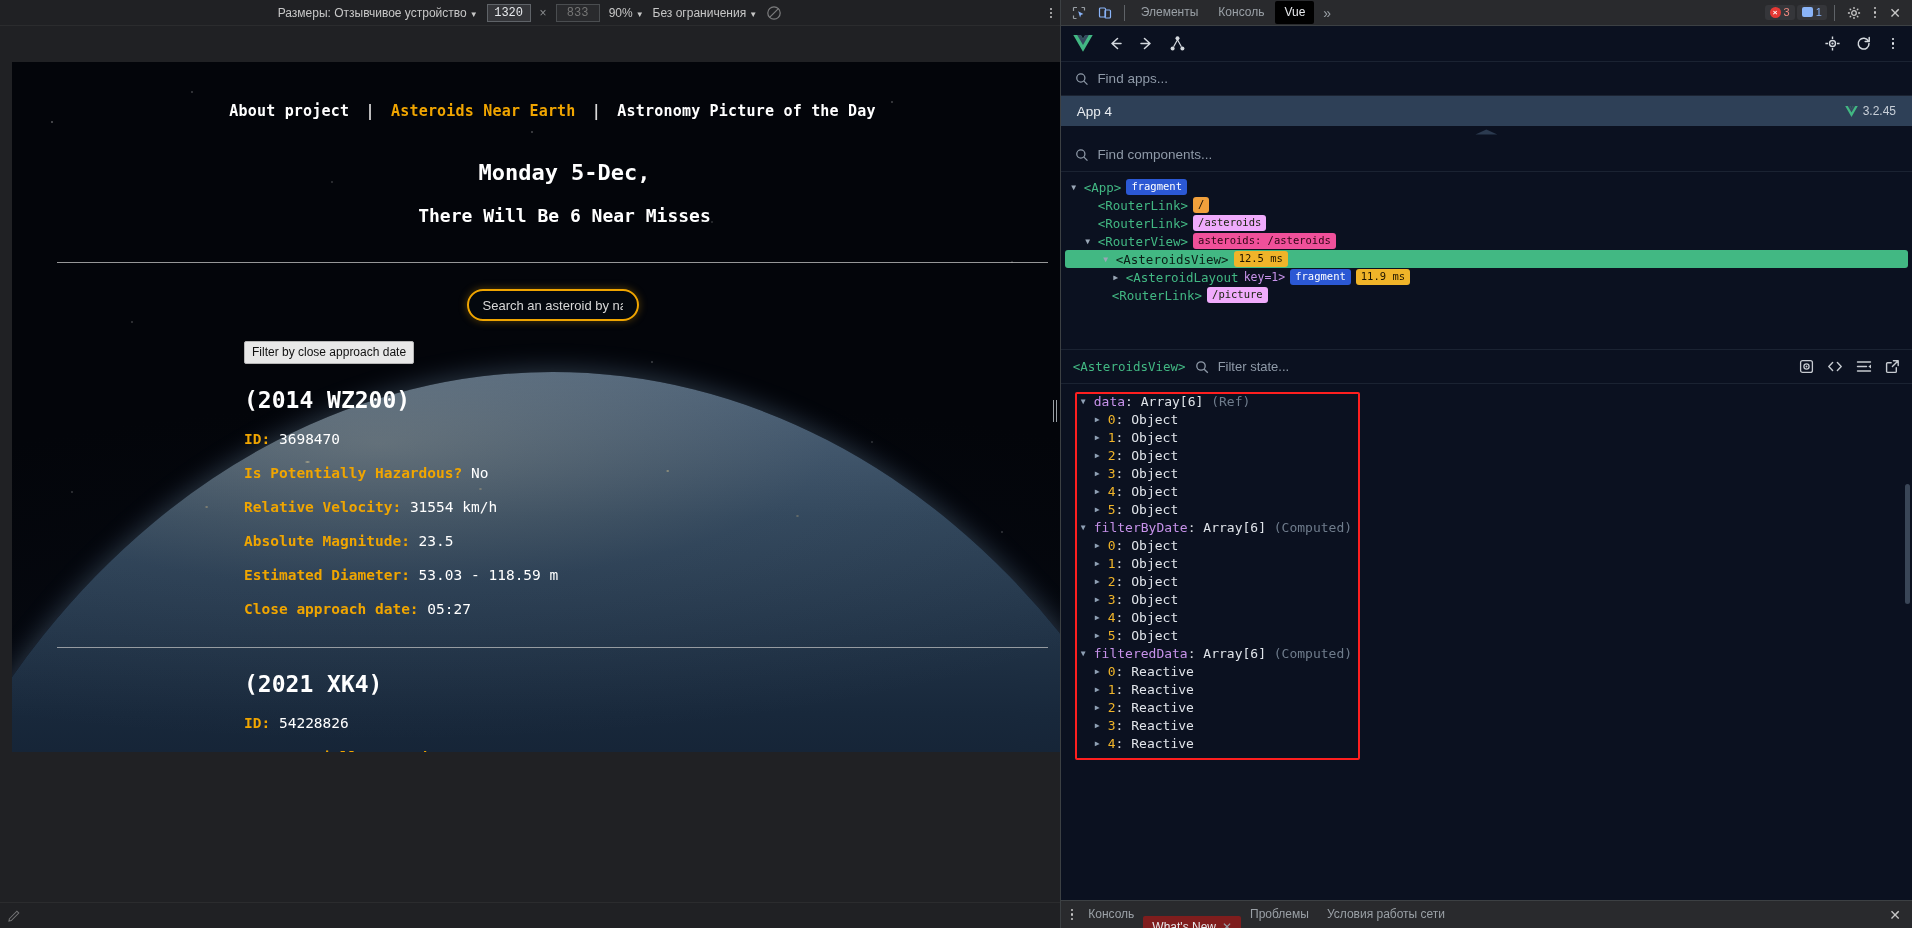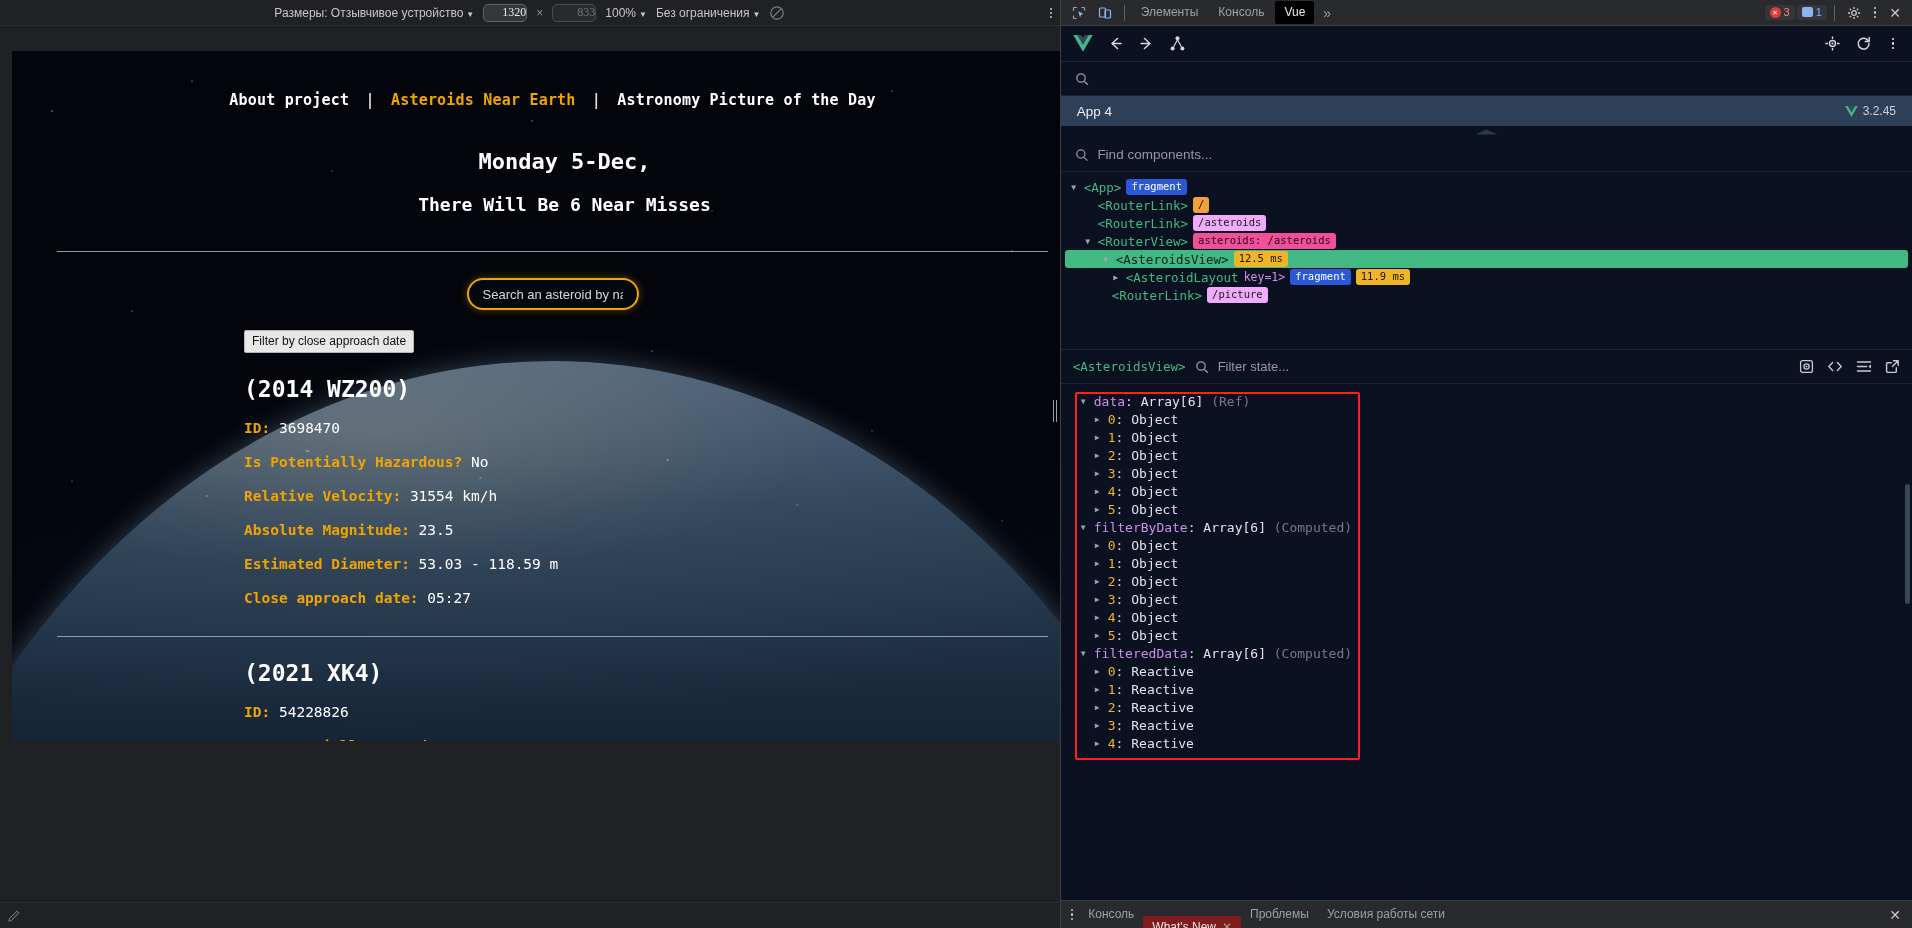--- a/index.html
+++ b/index.html
@@ -12,32 +12,32 @@
   #right-pane { width: 895px; height: 928px; background: #202124; display: flex; flex-direction: column; border-left: 1px solid #3c4043; }
 
   
   .device-toolbar { height: 26px; background: #202124; display: flex; align-items: center;
     position: relative; flex: 0 0 26px; border-bottom: 1px solid #2b2c2e; }
   .dt-center { position: absolute; left: 0; right: 0; display: flex; align-items: center;
     justify-content: center; gap: 9px; }
   .dt-label { color: #c7c7c7; font-size: 12px; white-space: nowrap; }
   .dt-caret { color: #c7c7c7; font-size: 8px; margin-left: 3px; }
   .dt-input { width: 44px; height: 18px; background: #35363a; border: 1px solid #5f6368;
-    border-radius: 5px; color: #e8eaed; font-size: 12px; text-align: right; line-height: 16px;
-    font-family: Liberation Serif, serif; }
+    border-radius: 0; color: #e8eaed; font-size: 12px; text-align: center; line-height: 16px;
+    font-family: Liberation Mono, monospace; }
   .dt-input.dim { color: #6e7174; background: #292a2d; border-color: #4a4d50; }
   .dt-x { color: #8a8d90; font-size: 12px; }
   .dt-rot { width: 16px; height: 16px; opacity: .55; }
   .dt-kebab { position: absolute; right: 8px; display: flex; flex-direction: column;
     gap: 2px; align-items: center; cursor: pointer; }
   .dt-kebab i { width: 2px; height: 2px; background: #c7c7c7; border-radius: 50%; display: block; }
 
   
   .viewport-wrap { flex: 1; position: relative; background: #202124; overflow: hidden; }
-  .page { position: absolute; left: 12px; top: 25px; width: 1081px; height: 690px;
+  .page { position: absolute; left: 12px; top: 36px; width: 1081px; height: 690px;
     overflow: hidden;
     background:
       radial-gradient(ellipse 1400px 620px at 50% 138%, #2e4663 0%, #1b2c42 22%, #0b1423 46%, #05080f 68%, #03050a 100%),
       #03050a;
   }
   .stars { position: absolute; inset: 0; pointer-events: none;
     background-image:
       radial-gradient(1px 1px at 40px 60px, rgba(255,255,255,.85), transparent),
       radial-gradient(1px 1px at 180px 30px, rgba(255,255,255,.6), transparent),
       radial-gradient(1px 1px at 320px 120px, rgba(255,255,255,.5), transparent),
@@ -237,21 +237,21 @@
 
     <div class="device-toolbar">
       <div class="dt-center">
         <span class="dt-label">
           <span>Размеры: Отзывчивое устройство</span><span class="dt-caret">▼</span>
         </span>
         <input class="dt-input" value="1320" style="">
         <span class="dt-x">×</span>
         <input class="dt-input dim" placeholder="833" style="">
         <span class="dt-label">
-          <span>100%</span><span class="dt-caret">▼</span>
+          <span>90%</span><span class="dt-caret">▼</span>
         </span>
         <span class="dt-label">
           <span>Без ограничения</span><span class="dt-caret">▼</span>
         </span>
         <svg class="dt-rot" viewBox="0 0 16 16">
           <circle cx="8" cy="8" r="6.2" fill="none" stroke="#c7c7c7" stroke-width="1.2"></circle>
           <line x1="3.6" y1="12.4" x2="12.4" y2="3.6" stroke="#c7c7c7" stroke-width="1.2"></line>
         </svg>
       </div>
       <div class="dt-kebab">
@@ -413,20 +413,21 @@
             <i style="background:#e6eaef"></i>
             <i style="background:#e6eaef"></i>
         </span>
       </div>
 
       <div class="finder">
         <svg width="14" height="14" viewBox="0 0 14 14">
           <circle cx="6" cy="6" r="4.2" fill="none" stroke="#8f9aa8" stroke-width="1.3"></circle>
           <line x1="9.2" y1="9.2" x2="12.8" y2="12.8" stroke="#8f9aa8" stroke-width="1.3"></line>
         </svg>
+        <input placeholder="Find apps..." style="">
       </div>
 
       <div class="app-row">
         <span class="name">App 4</span>
         <span class="ver">
           <svg width="13" height="11" viewBox="0 0 24 21">
             <path d="M14.7 0 12 4.7 9.3 0H0l12 20.8L24 0z" fill="#42b883"></path>
             <path d="M14.7 0 12 4.7 9.3 0H4.8L12 12.4 19.2 0z" fill="#35495e"></path>
           </svg>
           <span>3.2.45</span>

